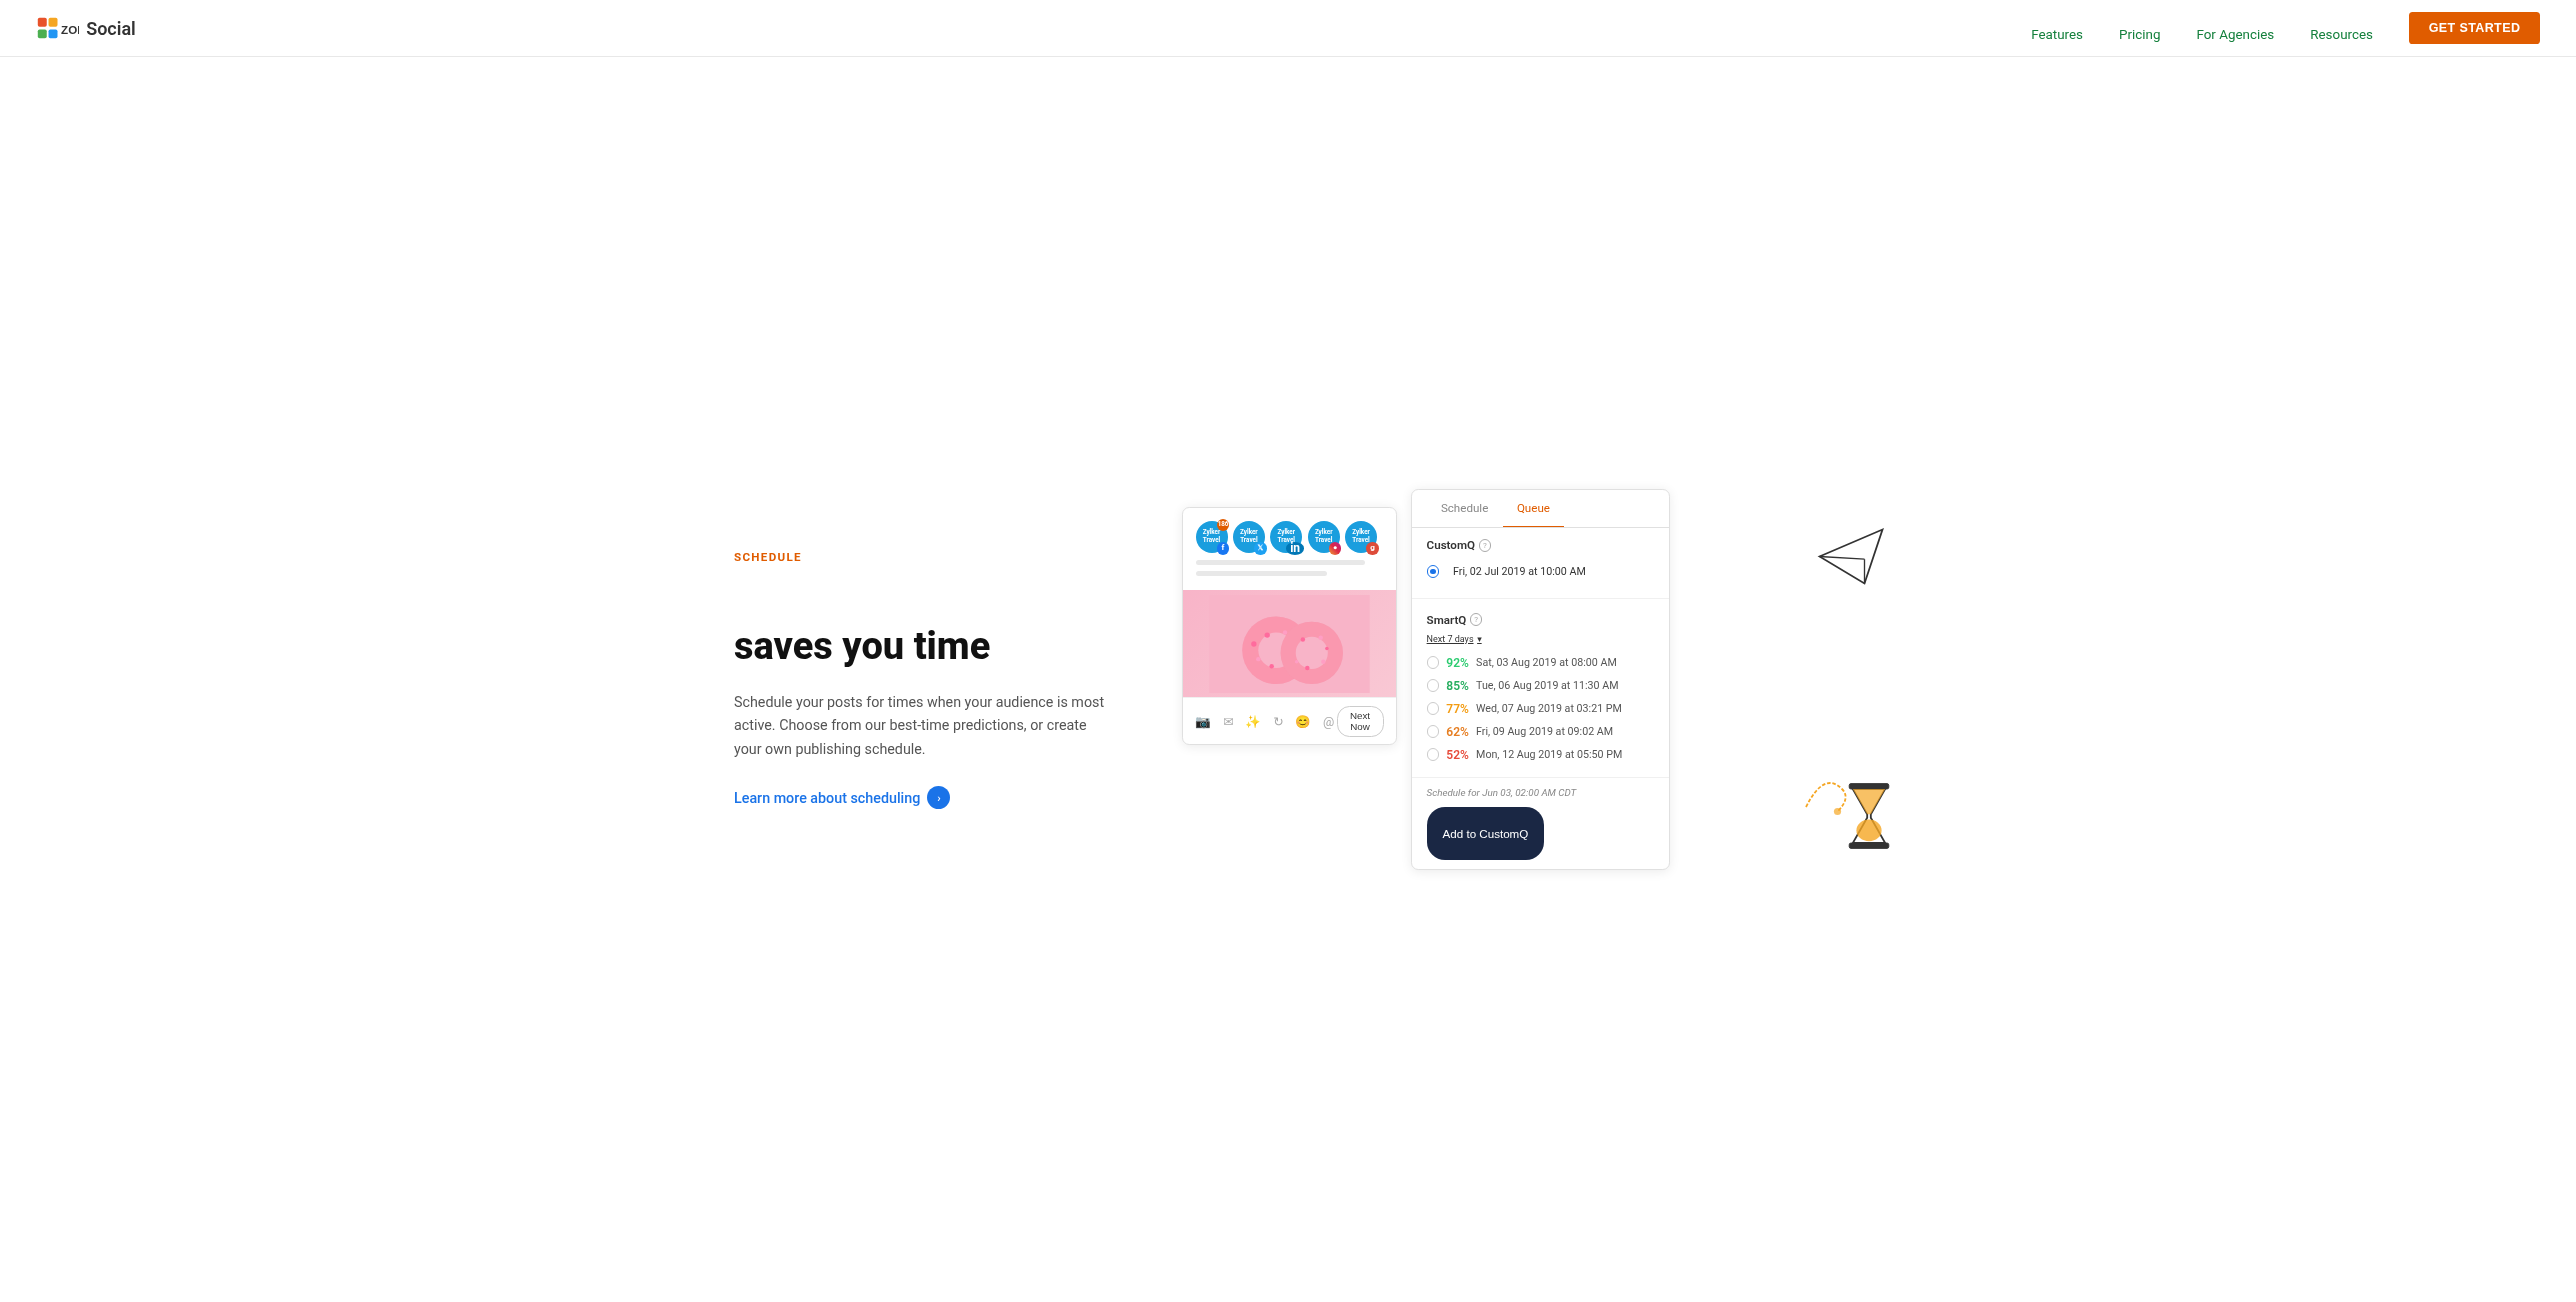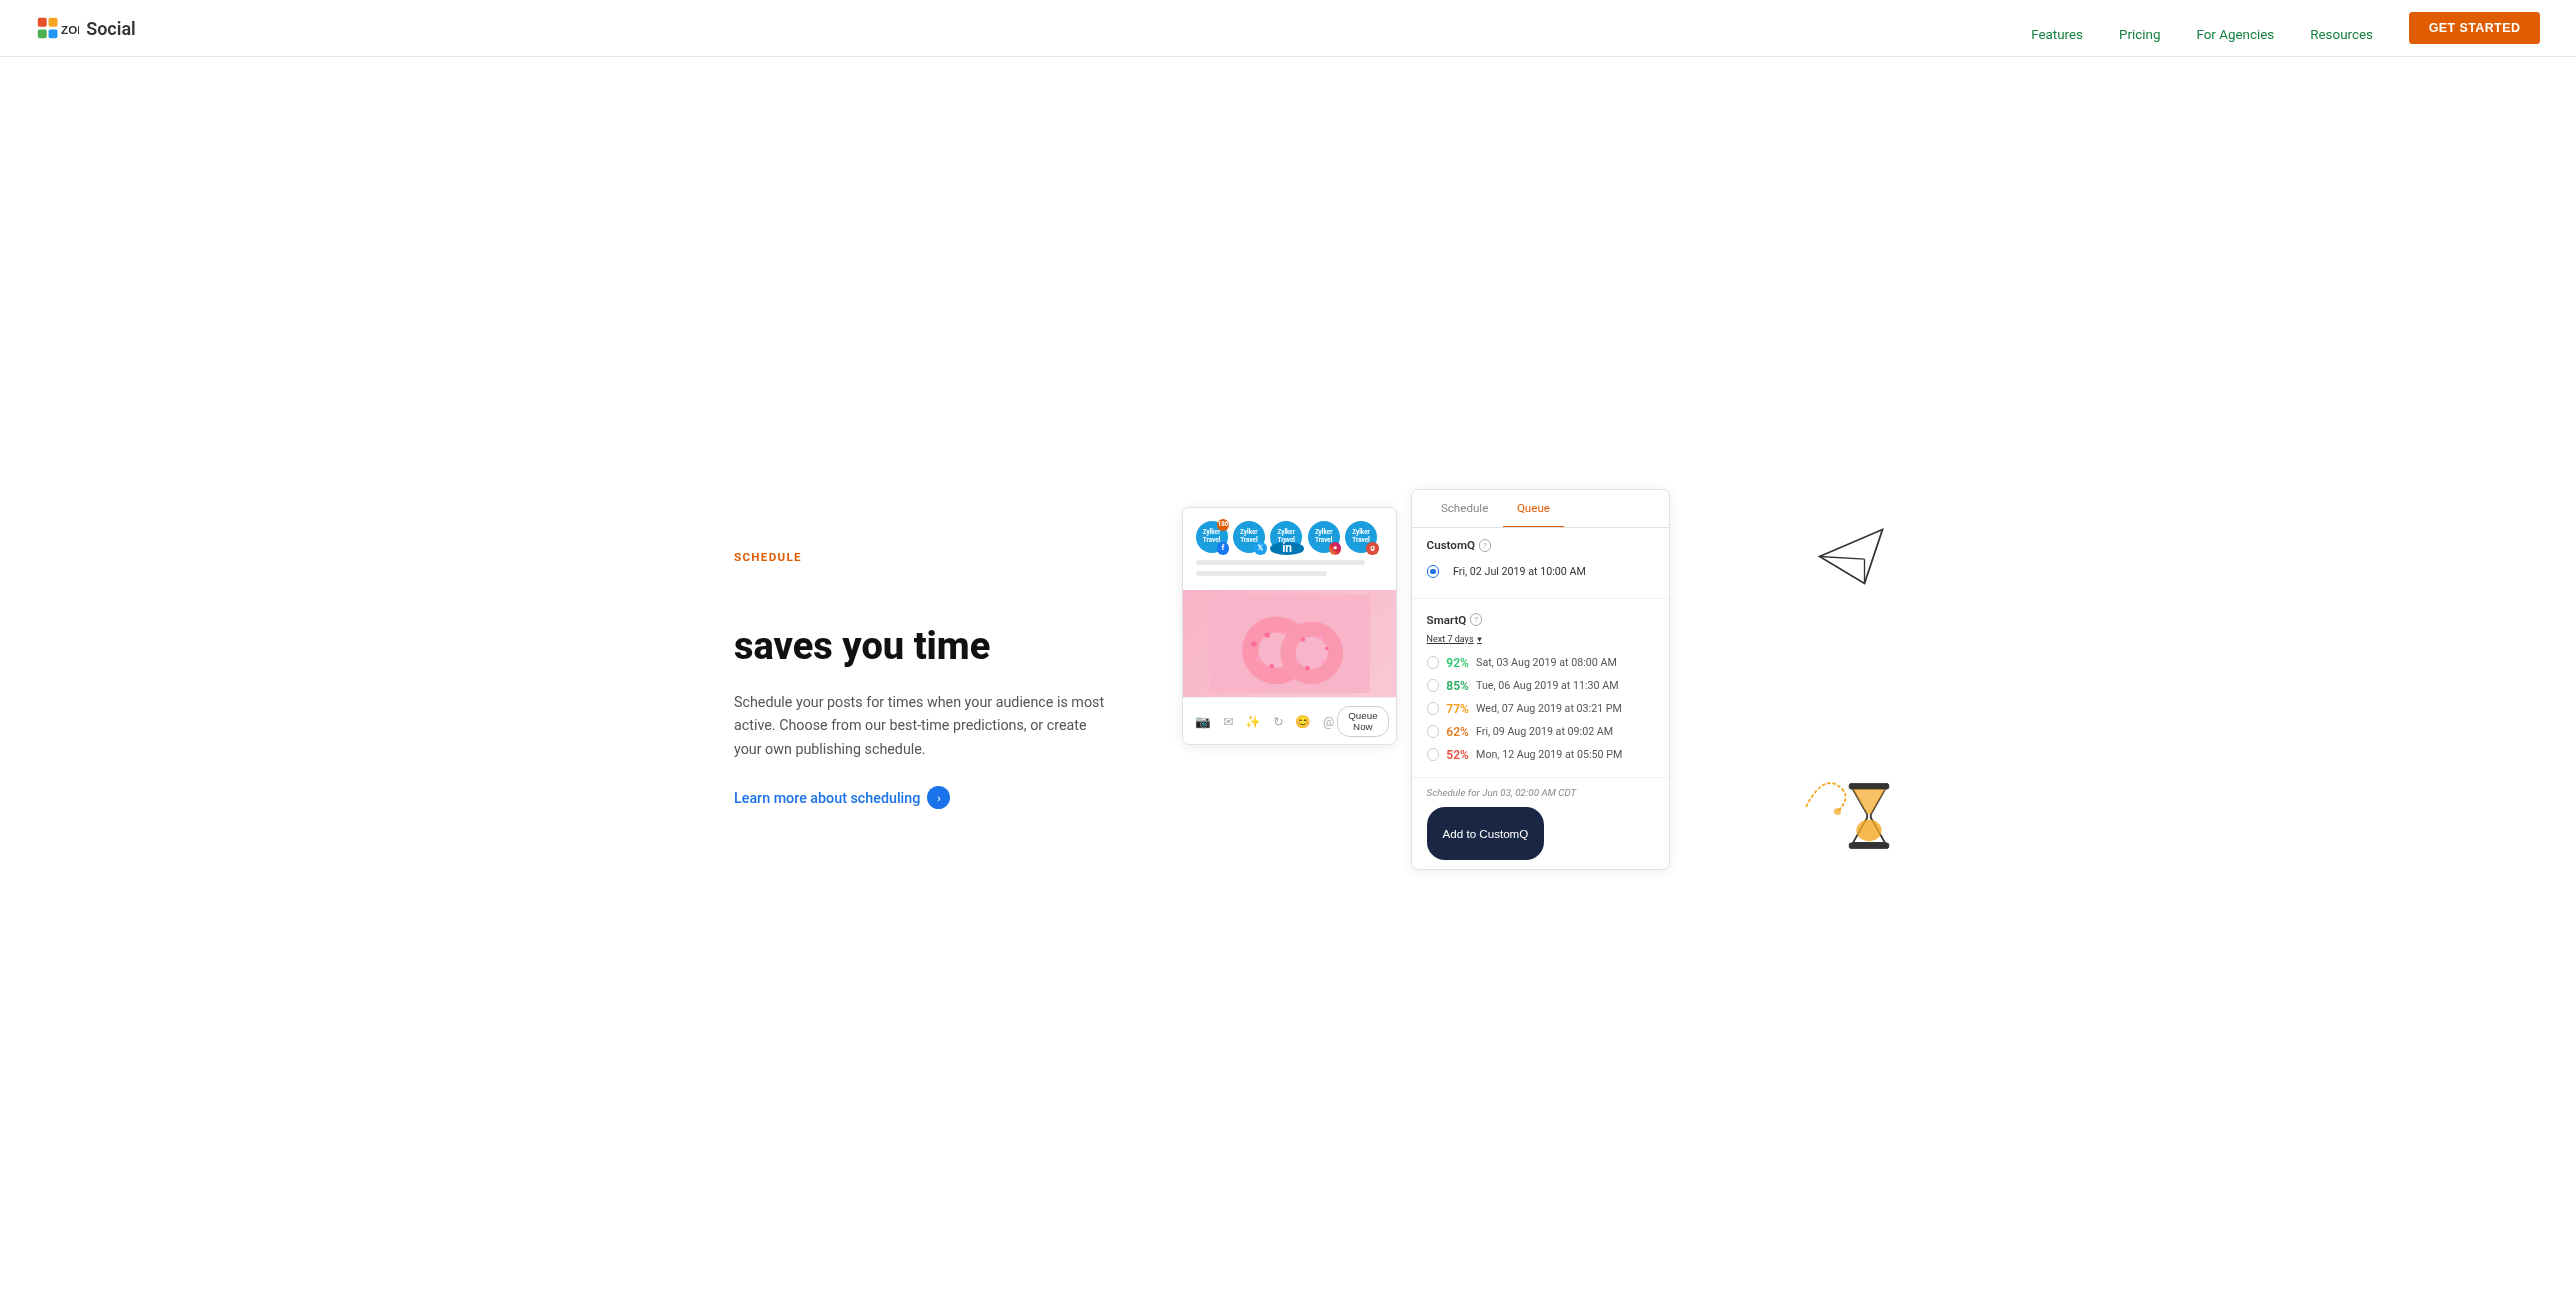--- a/index.html
+++ b/index.html
@@ -447,21 +447,21 @@
           <div style="position:absolute;bottom:-1.8px;right:-1.8px;width:12.5px;height:12.5px;background:#1877f2;border-radius:50%;display:flex;align-items:center;justify-content:center;font-size:8px;color:#fff;font-weight:700;">f</div>
         </div>
 
         <div class="avatar-circle" style="background:#1a9ede;font-size:6.3px;line-height:1.2;position:relative;">
           <span style="font-size:6.3px;font-weight:700;color:#fff;text-align:center;line-height:1.2;">Zylker<br>Travel</span>
           <div style="position:absolute;bottom:-1.8px;right:-1.8px;width:12.5px;height:12.5px;background:#1da1f2;border-radius:50%;display:flex;align-items:center;justify-content:center;font-size:7.2px;color:#fff;font-weight:700;">𝕏</div>
         </div>
 
         <div class="avatar-circle" style="background:#1a9ede;font-size:6.3px;line-height:1.2;position:relative;">
           <span style="font-size:6.3px;font-weight:700;color:#fff;text-align:center;line-height:1.2;">Zylker<br>Travel</span>
-          <div style="position:absolute;bottom:-1.8px;right:-1.8px;width:34px;height:12.5px;background:#0077b5;border-radius:50%;display:flex;align-items:center;justify-content:center;font-size:12px;color:#fff;font-weight:700;margin-left:20px;">in</div>
+          <div style="position:absolute;bottom:-1.8px;right:-1.8px;width:18px;height:12.5px;background:#0077b5;border-radius:50%;display:flex;align-items:center;justify-content:center;font-size:12px;color:#fff;font-weight:700;margin-left:20px;">in</div>
         </div>
 
         <div class="avatar-circle" style="background:#1a9ede;font-size:6.3px;line-height:1.2;position:relative;">
           <span style="font-size:6.3px;font-weight:700;color:#fff;text-align:center;line-height:1.2;">Zylker<br>Travel</span>
           <div style="position:absolute;bottom:-1.8px;right:-1.8px;width:12.5px;height:12.5px;background:linear-gradient(45deg,#f09433,#e6683c,#dc2743,#cc2366,#bc1888);border-radius:50%;display:flex;align-items:center;justify-content:center;font-size:7.2px;color:#fff;font-weight:700;">●</div>
         </div>
 
         <div class="avatar-circle" style="background:#1a9ede;font-size:6.3px;line-height:1.2;position:relative;">
           <span style="font-size:6.3px;font-weight:700;color:#fff;text-align:center;line-height:1.2;">Zylker<br>Travel</span>
           <div style="position:absolute;bottom:-1.8px;right:-1.8px;width:12.5px;height:12.5px;background:#dd4b39;border-radius:50%;display:flex;align-items:center;justify-content:center;font-size:8px;color:#fff;font-weight:700;">g</div>
@@ -505,21 +505,21 @@
 
       <div class="toolbar-row">
         <div class="toolbar-icons">
           <span class="toolbar-icon">📷</span>
           <span class="toolbar-icon">✉</span>
           <span class="toolbar-icon">✨</span>
           <span class="toolbar-icon">↻</span>
           <span class="toolbar-icon">😊</span>
           <span class="toolbar-icon">@</span>
         </div>
-        <button class="post-now-btn">Queue Now</button>
+        <button class="post-now-btn">Next Now</button>
       </div>
     </div>
 
     <div class="schedule-panel">
 
       <div class="panel-tabs">
         <div class="panel-tab">Schedule</div>
         <div class="panel-tab active">Queue</div>
       </div>
 

